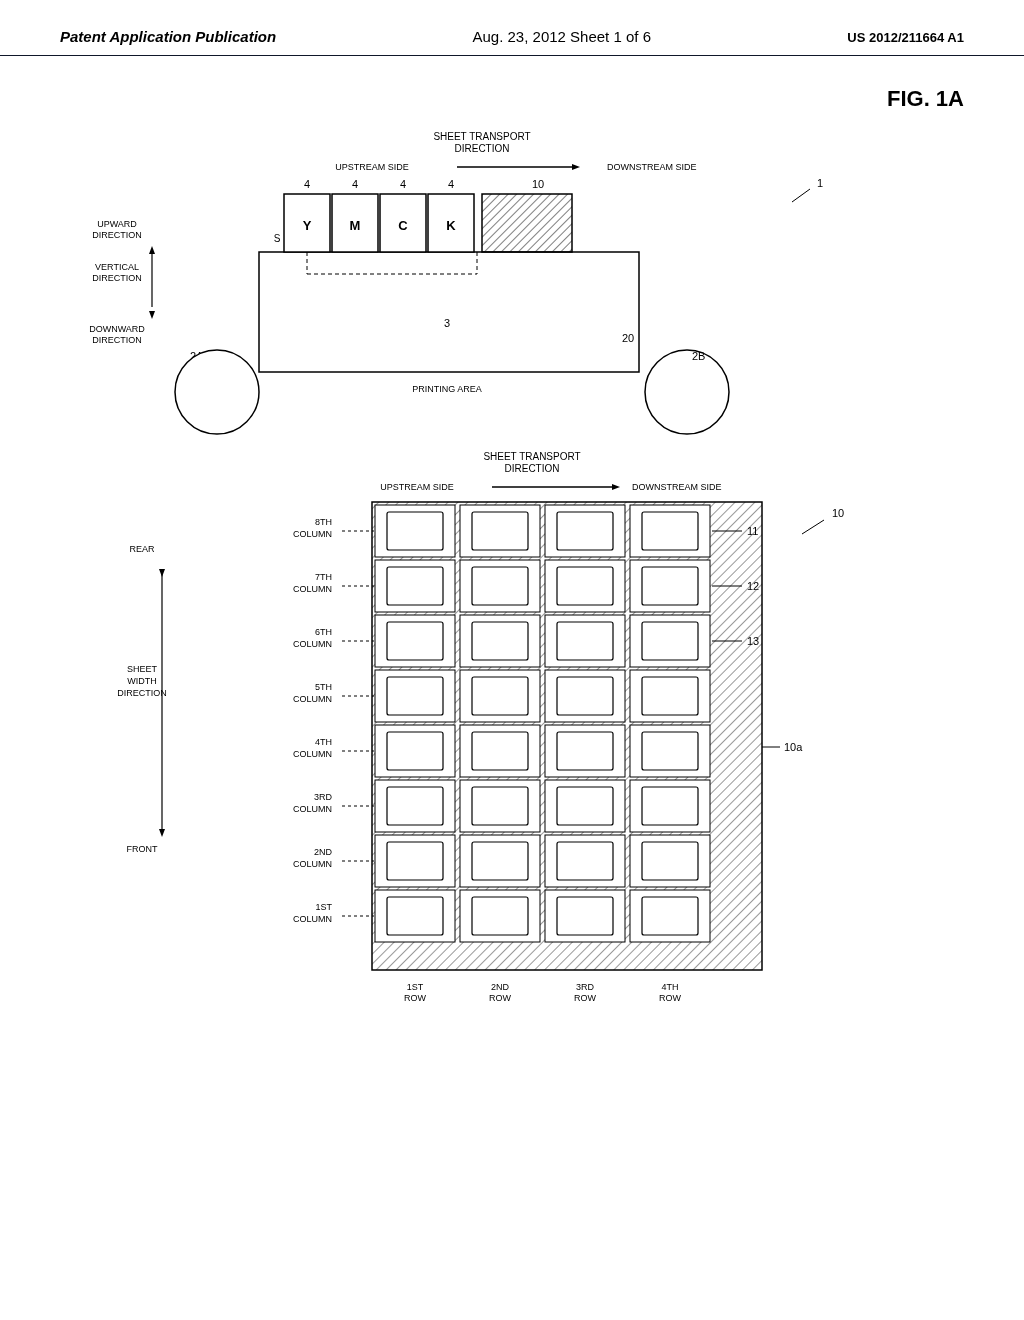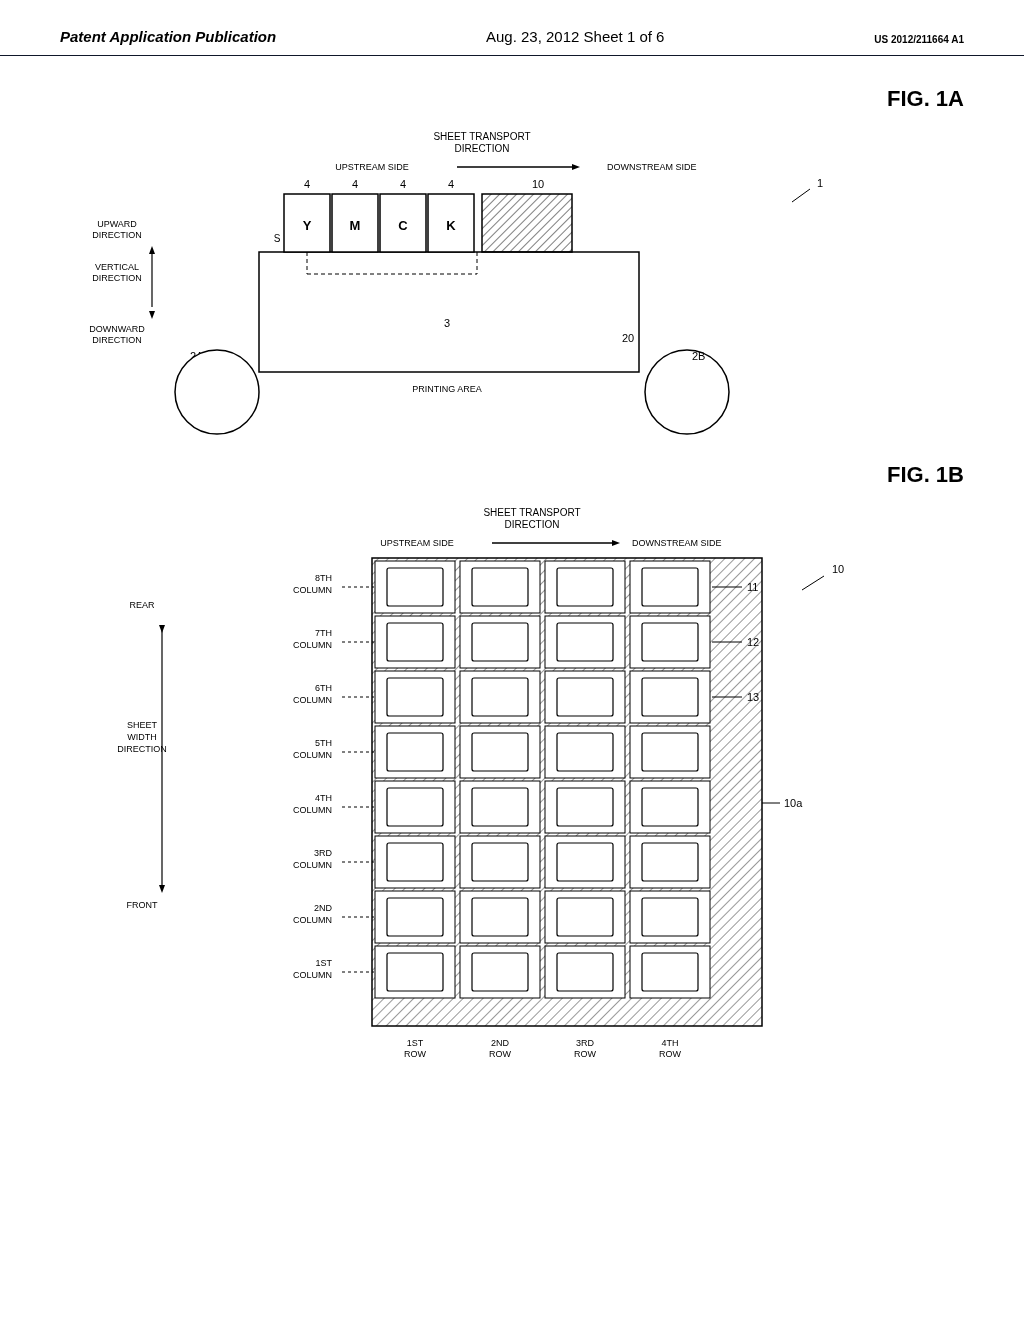--- a/index.html
+++ b/index.html
@@ -23,21 +23,21 @@
     .header-left {
       font-size: 15px;
       font-weight: bold;
       font-style: italic;
     }
     .header-center {
       font-size: 15px;
       text-align: center;
     }
     .header-right {
-      font-size: 10px;
+      font-size: 13px;
       font-weight: bold;
     }
 
     
     .page-content {
       padding: 30px 60px;
     }
 
     
     .fig-title {
@@ -130,21 +130,20 @@
       <text x="470" y="66" font-size="11" font-family="Arial">10</text>
 
       <rect x="420" y="72" width="90" height="58" fill="url(#hatch1a)" stroke="#000" stroke-width="1.5"></rect>
 
       <line x1="245" y1="130" x2="245" y2="152" stroke="#000" stroke-width="1" stroke-dasharray="4,3"></line>
       <line x1="245" y1="152" x2="415" y2="152" stroke="#000" stroke-width="1" stroke-dasharray="4,3"></line>
       <line x1="415" y1="130" x2="415" y2="152" stroke="#000" stroke-width="1" stroke-dasharray="4,3"></line>
     </svg>
   </div>
 
-  <div class="fig-title" style="margin-top:20px;">FIG. 1B</div>
 
   <div style="position:relative; width:900px; margin:0 auto; height:600px;">
     <svg width="900" height="600">
       <defs>
         <pattern id="hatch45" patternUnits="userSpaceOnUse" width="7" height="7" patternTransform="rotate(45)">
           <line x1="0" y1="0" x2="0" y2="7" stroke="#000" stroke-width="0.8"></line>
         </pattern>
         <pattern id="hatch45b" patternUnits="userSpaceOnUse" width="6" height="6" patternTransform="rotate(45)">
           <line x1="0" y1="0" x2="0" y2="6" stroke="#000" stroke-width="0.7"></line>
         </pattern>

